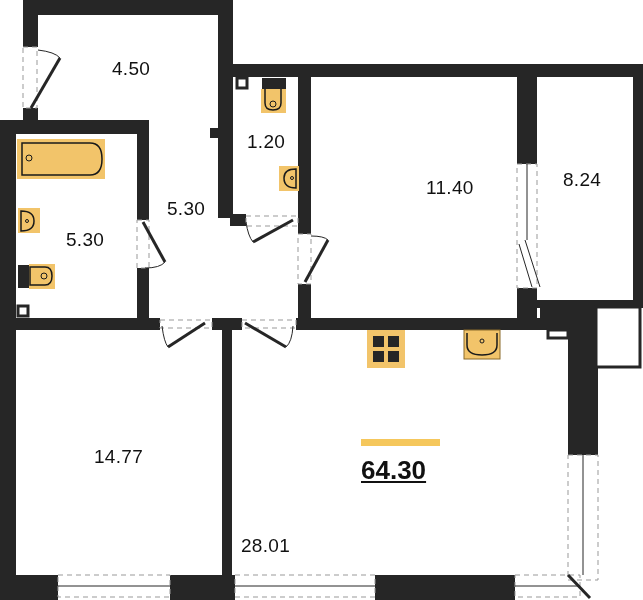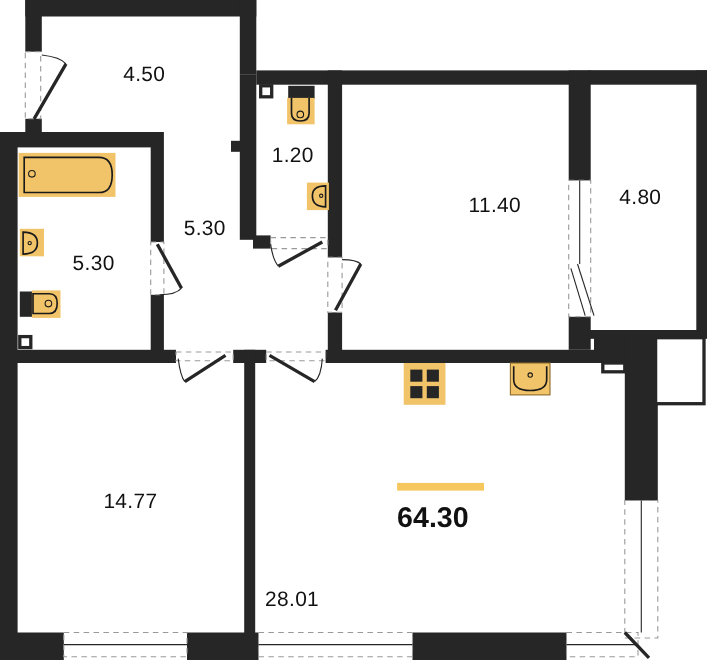--- a/index.html
+++ b/index.html
@@ -145,18 +145,18 @@
     <path d="M467 333 V345 Q467 355 482 355 Q497 355 497 345 V333" fill="none" stroke="#1a1a1a" stroke-width="1.5"></path>
     <circle cx="482" cy="341" r="2" fill="none" stroke="#1a1a1a"></circle>
   </g>
 </svg>
 
 <div class="area-label" style="left:112px;top:58px;">4.50</div>
 <div class="area-label" style="left:167px;top:198px;">5.30</div>
 <div class="area-label" style="left:66px;top:229px;">5.30</div>
 <div class="area-label" style="left:247px;top:131px;">1.20</div>
 <div class="area-label" style="left:386px;top:177px;margin-left:40px;">11.40</div>
-<div class="area-label" style="left:563px;top:169px;">4.80</div>
+<div class="area-label" style="left:563px;top:169px;">8.24</div>
 <div class="area-label" style="left:94px;top:446px;">14.77</div>
 <div class="area-label" style="left:241px;top:535px;">28.01</div>
 
 <div class="total-bar" style="left:361px;top:439px;width:79px;background:#F5C75C;"></div>
-<div class="total-label" style="left:361px;top:455px;">64.30</div>
+<div class="total-label" style="left:361px;top:455px;text-decoration:underline;">64.30</div>
 
 </body></html>

